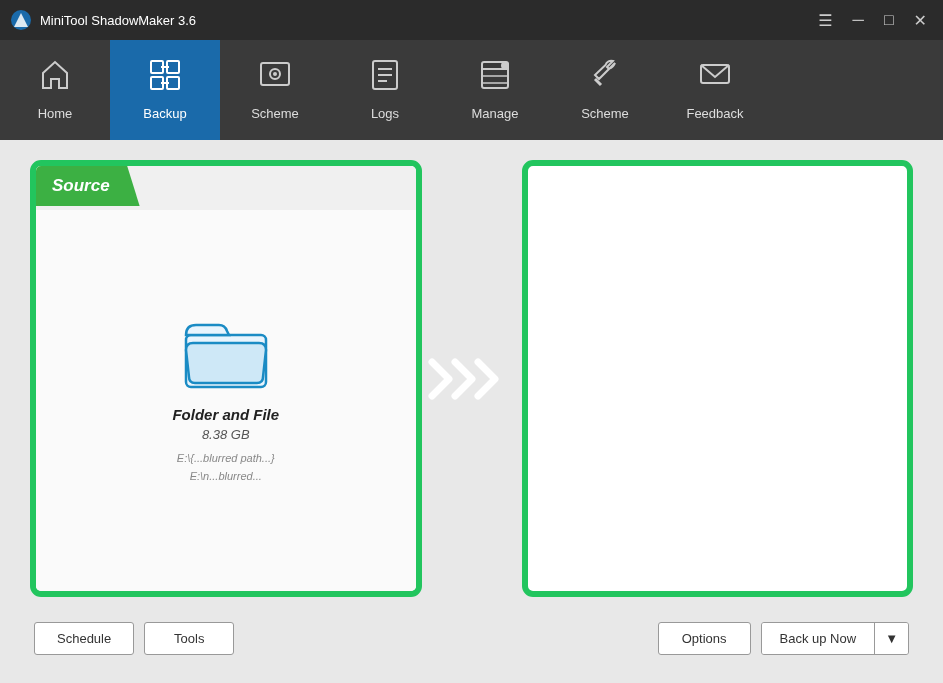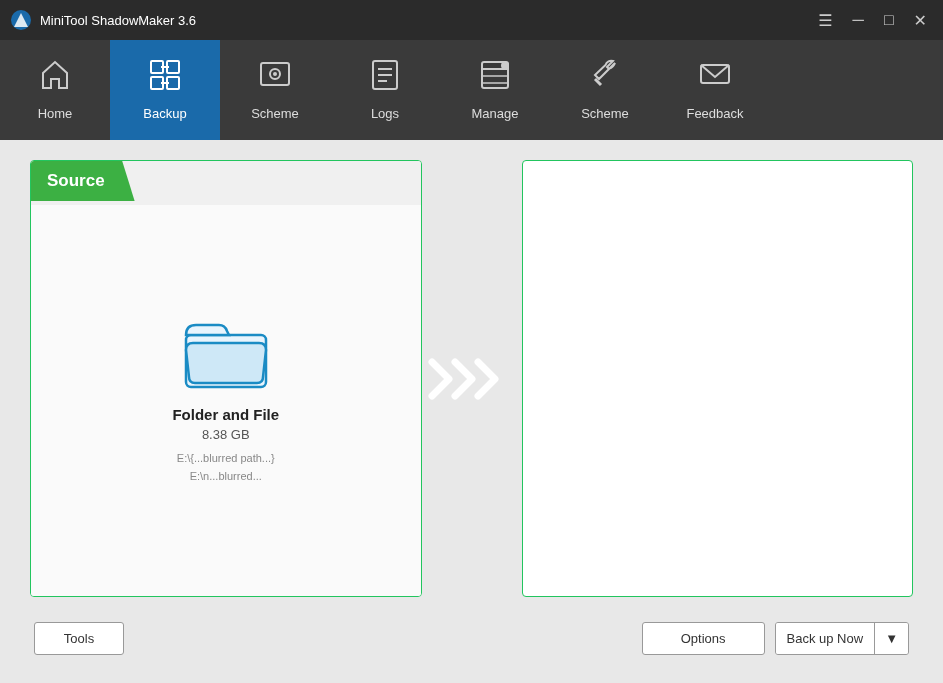--- a/index.html
+++ b/index.html
@@ -91,27 +91,28 @@
     #panels-row {
       display: flex;
       align-items: center;
       gap: 0;
       flex: 1;
     }
 
     .panel {
       flex: 1;
       background: #fff;
-      border: 1px solid #22c55e;
-      border-radius: 4px;
+      border: 6px solid #22c55e;
+      border-radius: 11px;
       display: flex;
       flex-direction: column;
       height: 100%;
       position: relative;
       overflow: hidden;
+      font-style: italic;
     }
 
     .panel-header-wrap {
       background: #f0f0f0;
       border-bottom: none;
       position: relative;
       height: 44px;
       overflow: hidden;
     }
 
@@ -204,39 +205,39 @@
       font-size: 13px;
       color: #333;
       cursor: pointer;
       min-width: 90px;
     }
 
     .btn-primary {
       background: #fff;
       border: 1px solid #999;
       border-radius: 3px;
-      padding: 8px 38px;
+      padding: 8px 23px;
       font-size: 13px;
       color: #333;
       cursor: pointer;
       min-width: 90px;
     }
 
     .btn-backup-group {
       display: flex;
       border: 1px solid #999;
       border-radius: 3px;
       overflow: hidden;
     }
 
     .btn-backup-main {
       background: #fff;
       border: none;
       border-right: 1px solid #999;
-      padding: 8px 11px;
+      padding: 8px 18px;
       font-size: 13px;
       color: #333;
       cursor: pointer;
       font-weight: 500;
     }
 
     .btn-backup-dropdown {
       background: #fff;
       border: none;
       padding: 8px 10px;
@@ -384,20 +385,21 @@
       </div>
     </div>
 
     <div class="panel">
     </div>
 
   </div>
 
   <div id="bottom-bar">
     <div id="bottom-left">
+      <button class="btn-outline">Schedule</button>
       <button class="btn-outline">Tools</button>
     </div>
     <div id="bottom-right">
       <button class="btn-primary">Options</button>
       <div class="btn-backup-group">
         <button class="btn-backup-main">Back up Now</button>
         <button class="btn-backup-dropdown">▼</button>
       </div>
     </div>
   </div>

